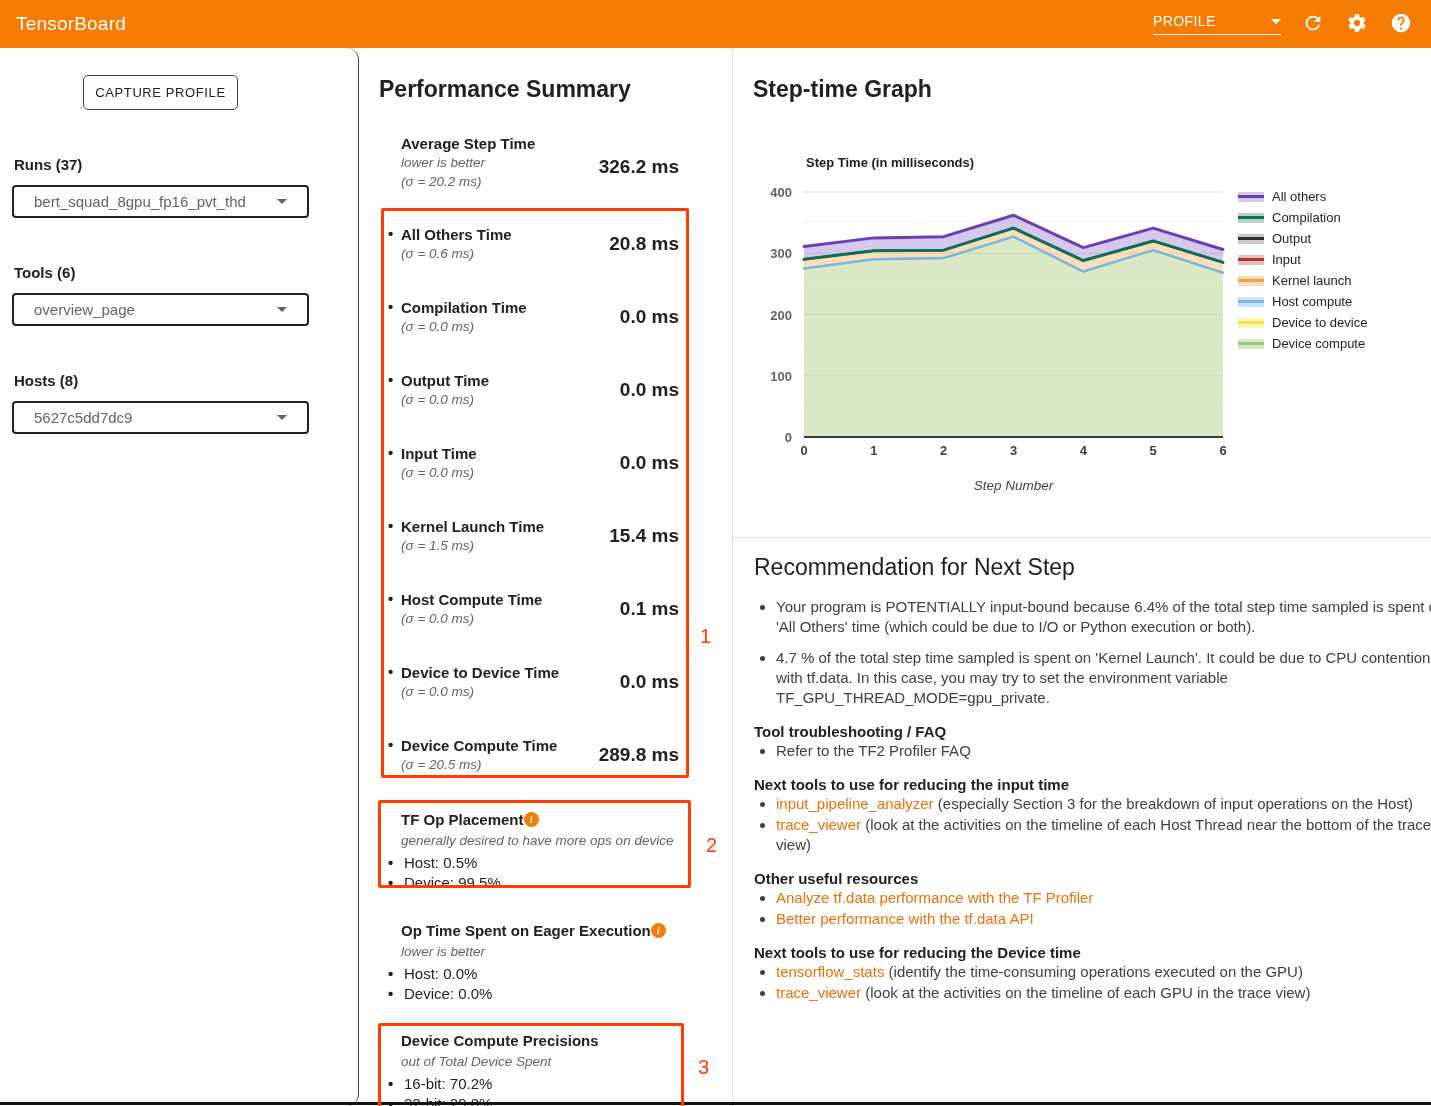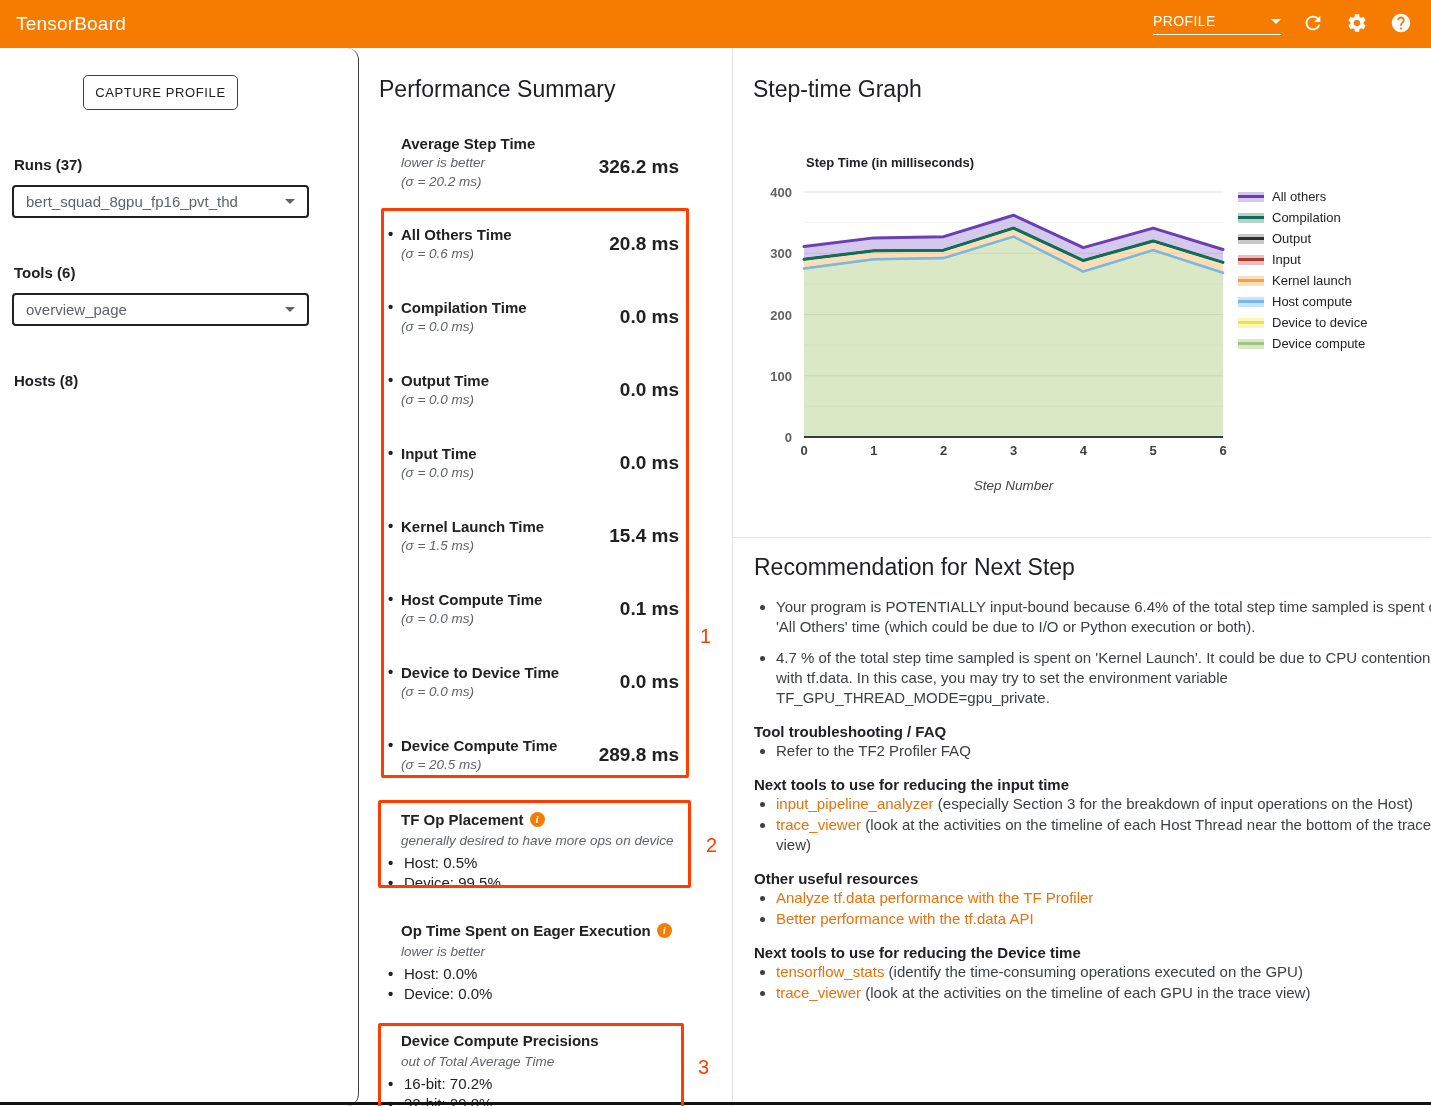--- a/index.html
+++ b/index.html
@@ -24,38 +24,38 @@
   .middle { width:374px; flex:none; position:relative; border-right:1px solid #e3e3e3; overflow:hidden; }
   .rightcol { flex:1; position:relative; overflow:hidden; }
 
   
   .capture-btn { position:absolute; left:83px; top:27px; width:155px; height:35px; background:#fff;
     border:1px solid #3c4043; border-radius:5px; font-size:13px; font-weight:500; letter-spacing:.6px;
     color:#202124; cursor:pointer; font-family:inherit; }
   .field-label { position:absolute; left:14px; font-size:15px; font-weight:600; color:#202124; }
   .lbl-runs { top:108px; } .lbl-tools { top:216px; } .lbl-hosts { top:324px; }
   .select { position:absolute; left:12px; width:297px; height:33px; border:2px solid #202124; border-radius:4px;
-    background:#fff; display:flex; align-items:center; justify-content:space-between; padding:0 12px;
+    background:#fff; display:flex; align-items:center; justify-content:space-between; padding:0 20px;
     font-size:15px; color:#5f6368; cursor:pointer; }
   .sel-runs { top:137px; } .sel-tools { top:245px; } .sel-hosts { top:353px; }
 
   
-  .panel-title { position:absolute; left:20px; top:28px; font-size:23px; font-weight:400; color:#202124; }
+  .panel-title { position:absolute; left:20px; top:28px; font-size:23px; font-weight:700; color:#202124; }
   .avg-block { position:absolute; left:42px; top:86px; width:278px; }
   .m-title { font-size:15px; font-weight:700; color:#212121; line-height:19px; }
   .m-sub { font-size:13.5px; font-style:italic; color:#5f6368; line-height:19px; }
   .m-value { position:absolute; right:0; font-size:19px; font-weight:700; color:#212121; }
   .avg-block .m-value { top:22px; }
   .metric-row { position:absolute; left:29px; width:291px; }
   .metric-row .bullet { position:absolute; left:0; top:0; font-size:15px; font-weight:700; }
   .metric-row .labels { margin-left:13px; }
   .metric-row .m-value { top:8px; }
 
   .mini-section { position:absolute; left:42px; width:292px; }
-  .mini-title { font-size:15px; font-weight:700; color:#212121; line-height:19px; display:flex; align-items:center; gap:6px; }
+  .mini-title { font-size:15px; font-weight:700; color:#212121; line-height:19px; display:flex; align-items:center; gap:0; }
   .info-icon { display:inline-block; width:15px; height:15px; border-radius:50%; background:#f57c00; color:#fff;
     font-size:11px; font-weight:700; text-align:center; line-height:15px; font-family:"Liberation Serif", serif; font-style:italic; }
   .mini-sub { font-size:13.5px; font-style:italic; color:#5f6368; line-height:19px; margin-top:2px; }
   .mini-items { margin-top:3px; }
   .mini-item { position:relative; margin-left:-13px; padding-left:16px; font-size:15px; color:#212121; line-height:19.5px; }
   .mini-item::before { content:"•"; position:absolute; left:0; top:0; font-weight:700; }
   .sec-tfop { top:762px; } .sec-eager { top:873px; } .sec-prec { top:983px; }
 
   .redbox { position:absolute; border:3px solid #ff3d00; border-radius:2px; z-index:6; pointer-events:none; }
   .box1 { left:22px; top:160px; width:308px; height:570px; }
@@ -125,20 +125,24 @@
         <span class="caret-down"></span>
       </div>
 
       <div class="field-label lbl-tools">Tools (6)</div>
       <div class="select sel-tools">
         <span>overview_page</span>
         <span class="caret-down"></span>
       </div>
 
       <div class="field-label lbl-hosts">Hosts (8)</div>
+      <div class="select sel-hosts">
+        <span>5627c5dd7dc9</span>
+        <span class="caret-down"></span>
+      </div>
     </aside>
 
     <section class="middle">
       <h2 class="panel-title">Performance Summary</h2>
 
       <div class="avg-block">
         <div class="m-title">Average Step Time</div>
         <div class="m-sub">lower is better</div>
         <div class="m-sub">(σ = 20.2 ms)</div>
         <div class="m-value">326.2 ms</div>
@@ -232,21 +236,21 @@
         <div class="mini-items">
           <div class="mini-item">Host: 0.0%</div>
           <div class="mini-item">Device: 0.0%</div>
         </div>
       </div>
 
       <div class="mini-section sec-prec">
         <div class="mini-title">
           <span>Device Compute Precisions</span>
         </div>
-        <div class="mini-sub">out of Total Average Time</div>
+        <div class="mini-sub">out of Total Device Spent</div>
         <div class="mini-items">
           <div class="mini-item">16-bit: 70.2%</div>
           <div class="mini-item">32-bit: 29.8%</div>
         </div>
       </div>
 
       <div class="redbox box1"></div>
       <div class="redbox box2"></div>
       <div class="redbox box3"></div>
       <div class="ann ann1">1</div>

